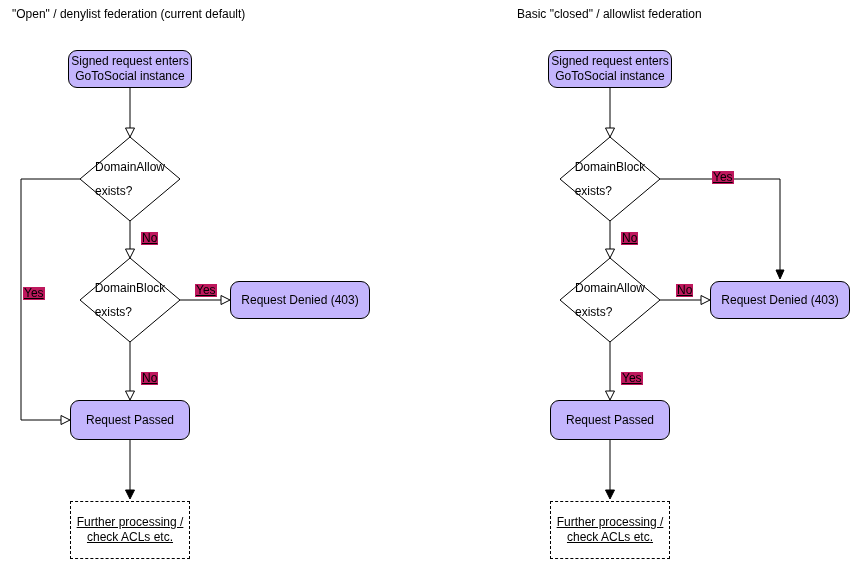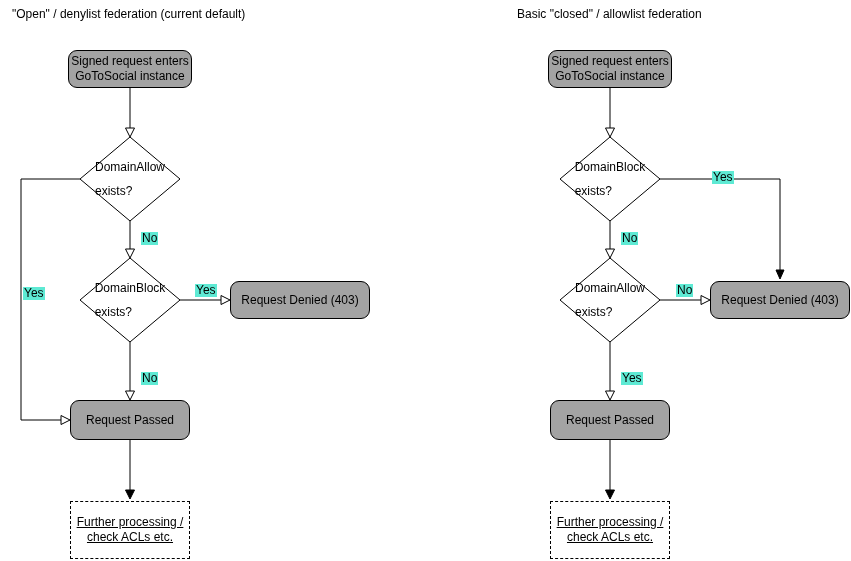--- a/index.html
+++ b/index.html
@@ -21,41 +21,42 @@
   }
   .node {
     position: absolute;
     box-sizing: border-box;
     display: flex;
     align-items: center;
     justify-content: center;
     text-align: center;
     white-space: pre-line;
     line-height: 15px;
-    background: #a3a3a3;
+    background: #c4b5fd;
     border: 1px solid #000000;
   }
   .rounded { border-radius: 9px; }
   .dashed { border-style: dashed; background: transparent; text-decoration: underline; }
   .diamond-label {
     position: absolute;
     display: flex;
     align-items: center;
     justify-content: center;
     text-align: left;
     white-space: pre-line;
     line-height: 24px;
     pointer-events: none;
   }
   .edge-label {
     position: absolute;
-    background: #5eead4;
+    background: #be185d;
     line-height: 13px;
     padding: 0 1px;
     white-space: nowrap;
+    text-decoration: underline;
   }
   svg line, svg polyline, svg path { stroke: #000000; stroke-width: 1; }
 </style>
 </head>
 <body>
 
 <div class="canvas">
 
   <svg class="layer" width="851" height="561" viewBox="0 0 851 561">
 

